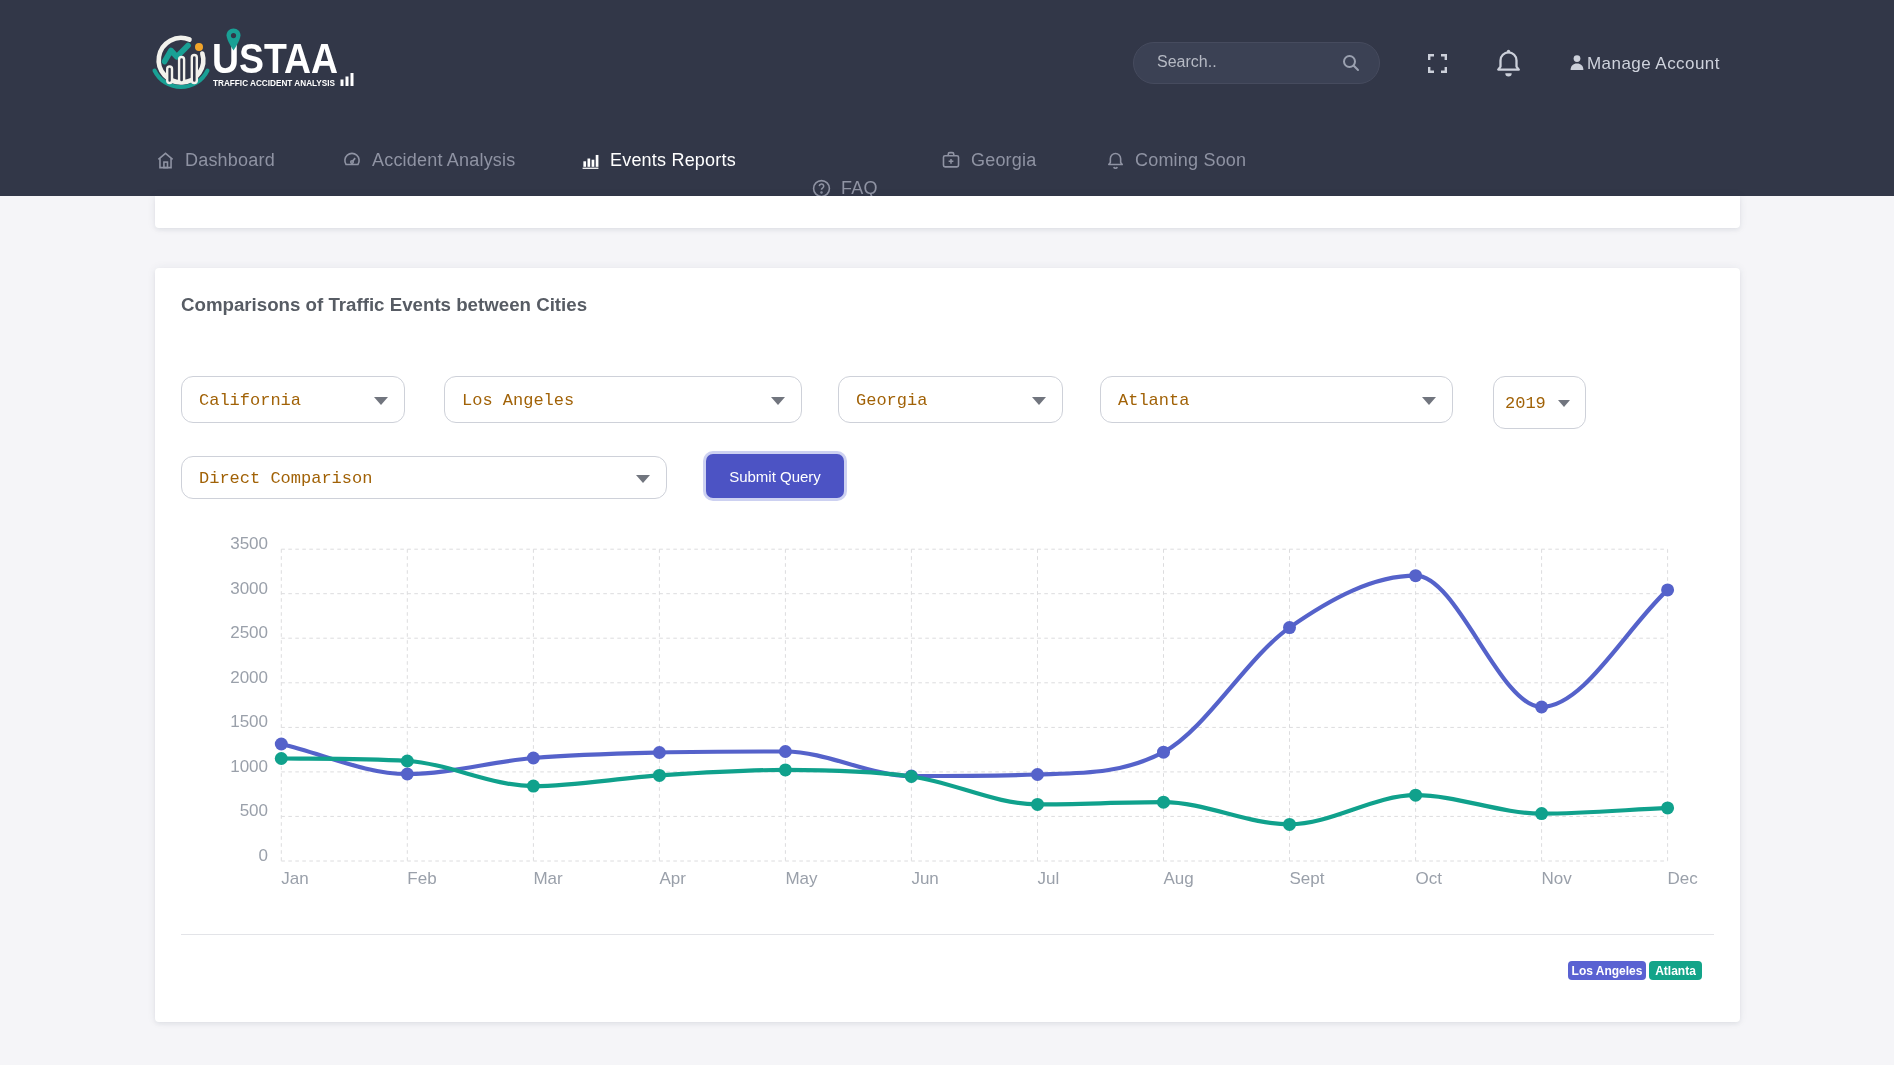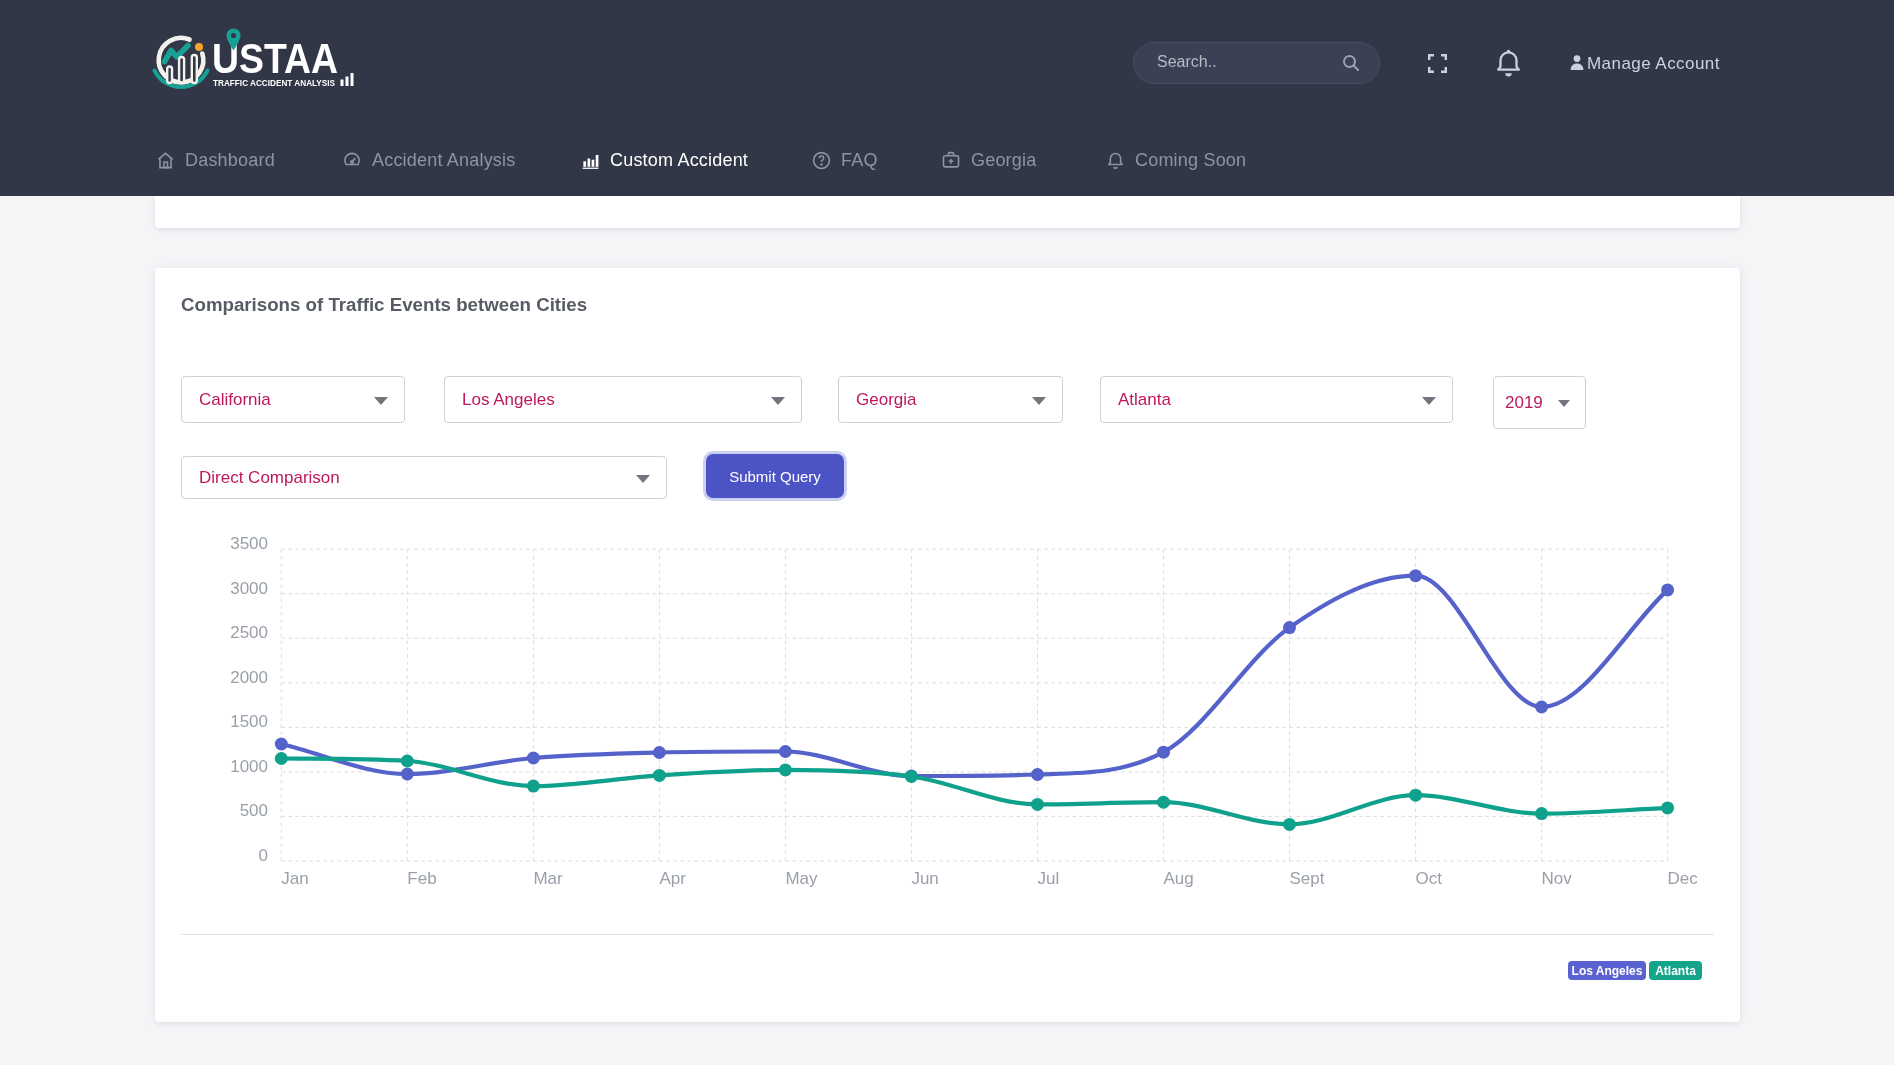--- a/index.html
+++ b/index.html
@@ -10,21 +10,21 @@
   .search{left:1133px;top:42px;width:247px;height:42px;border-radius:21px;background:#3b4154;border:1px solid #464b5e;box-sizing:border-box;}
   .search .ph{position:absolute;left:24px;top:11px;font-size:16px;color:#b6bac4;}
   .hdr-txt{color:#ced2dc;font-size:17px;}
   .nav-item{display:flex;align-items:center;color:#8f93a3;font-size:18px;letter-spacing:0.2px;top:150px;white-space:nowrap;}
   .nav-item svg{margin-right:10px;}
   .nav-item.active{color:#ffffff;}
   .card{background:#fff;border-radius:4px;box-shadow:0 0 10px rgba(40,50,80,.07),0 2px 4px rgba(15,34,58,.06);}
   .stub{left:155px;top:196px;width:1585px;height:32px;border-radius:0 0 4px 4px;}
   .main{left:155px;top:268px;width:1585px;height:754px;}
   .title{left:181px;top:294px;font-size:18.7px;font-weight:bold;color:#575c64;}
-  .sel{box-sizing:border-box;background:#fff;border:1px solid #ced1d9;border-radius:4px;color:#be185d;font-size:17px;}
+  .sel{box-sizing:border-box;background:#fff;border:1px solid #ced1d9;border-radius:12px;color:#a16207;font-size:17px;font-family:Liberation Mono, monospace;}
   .sel .txt{position:absolute;left:17px;top:50%;transform:translateY(-50%);}
   .caret{position:absolute;right:16px;top:50%;margin-top:-3px;width:0;height:0;border-left:7px solid transparent;border-right:7px solid transparent;border-top:8px solid #71757e;}
   .btn{left:706px;top:454px;width:138px;height:44px;background:#4c53c4;border-radius:7px;box-shadow:0 0 0 3px #cdd1f1;color:#fff;font-size:15px;display:flex;align-items:center;justify-content:center;}
   .sep{left:181px;top:934px;width:1533px;height:1px;background:#e3e4e8;}
   .badge{top:961px;height:19px;border-radius:4px;color:#fff;font-size:12px;font-weight:bold;display:flex;align-items:center;justify-content:center;}
 </style>
 </head>
 <body>
 <div class="page">
   <div class="abs topbar"></div>
@@ -95,23 +95,23 @@
     <span>Accident Analysis</span>
   </div>
   <div class="abs nav-item active" style="left:581px;">
     <svg width="19" height="19" viewBox="0 0 24 24" fill="#fff">
         <rect x="3" y="13" width="3.4" height="7"></rect>
         <rect x="8.2" y="9.5" width="3.4" height="10.5"></rect>
         <rect x="13.4" y="11" width="3.4" height="9"></rect>
         <rect x="18.6" y="5" width="3.4" height="15"></rect>
         <rect x="2" y="21" width="20" height="1.6"></rect>
       </svg>
-    <span>Custom Accident</span>
-  </div>
-  <div class="abs nav-item" style="left:812px;">
+    <span>Events Reports</span>
+  </div>
+  <div class="abs nav-item" style="left:812px;margin-top:28px;">
     <svg width="19" height="19" viewBox="0 0 24 24" fill="none" stroke="#8f93a3" stroke-width="2">
         <circle cx="12" cy="12" r="10"></circle>
         <path d="M9.2 9 a2.8 2.8 0 1 1 4 2.6 c-1 .5-1.2 1-1.2 2"></path>
         <circle cx="12" cy="17" r="0.6" fill="#8f93a3"></circle>
       </svg>
     <span>FAQ</span>
   </div>
   <div class="abs nav-item" style="left:941px;">
     <svg width="20" height="19" viewBox="0 0 24 24" fill="none" stroke="#8f93a3" stroke-width="2">
         <rect x="2.5" y="6" width="19" height="14" rx="2"></rect>

